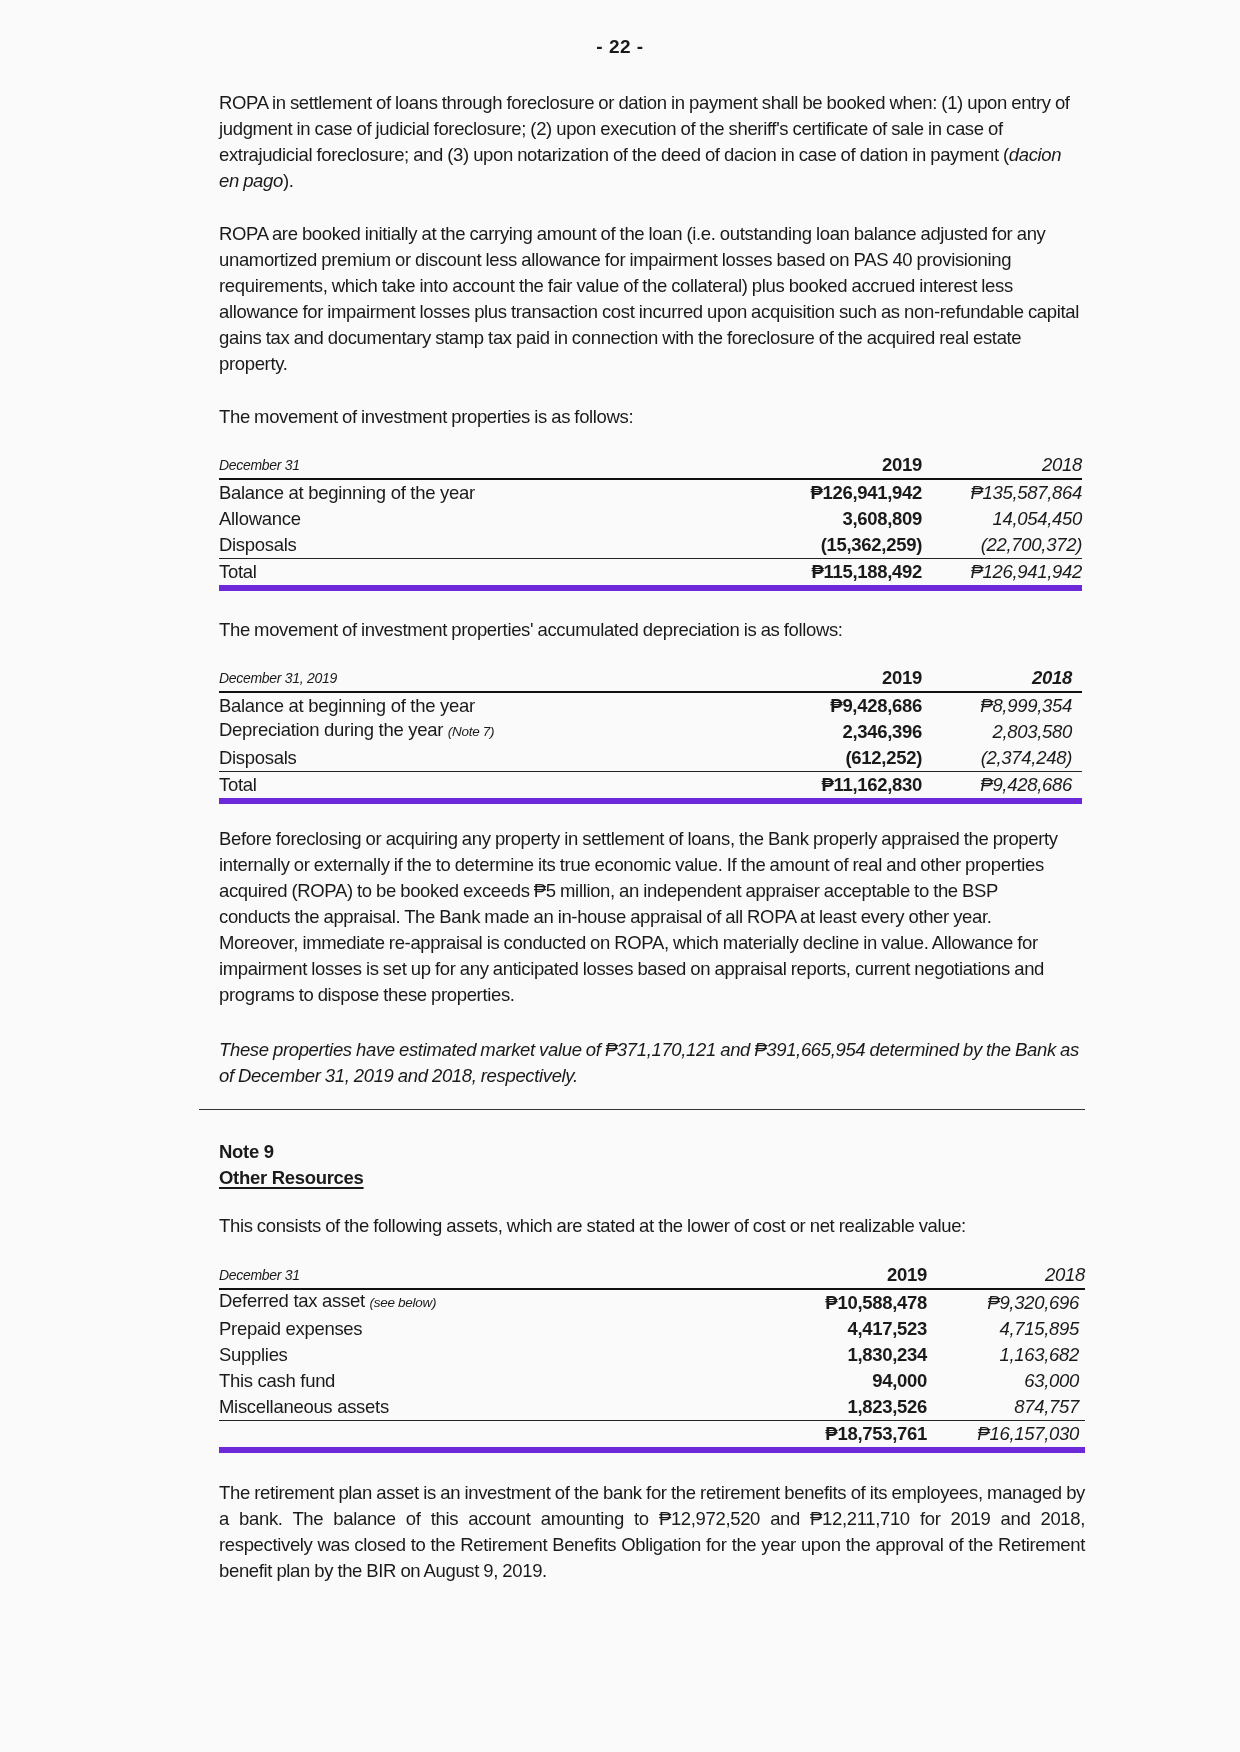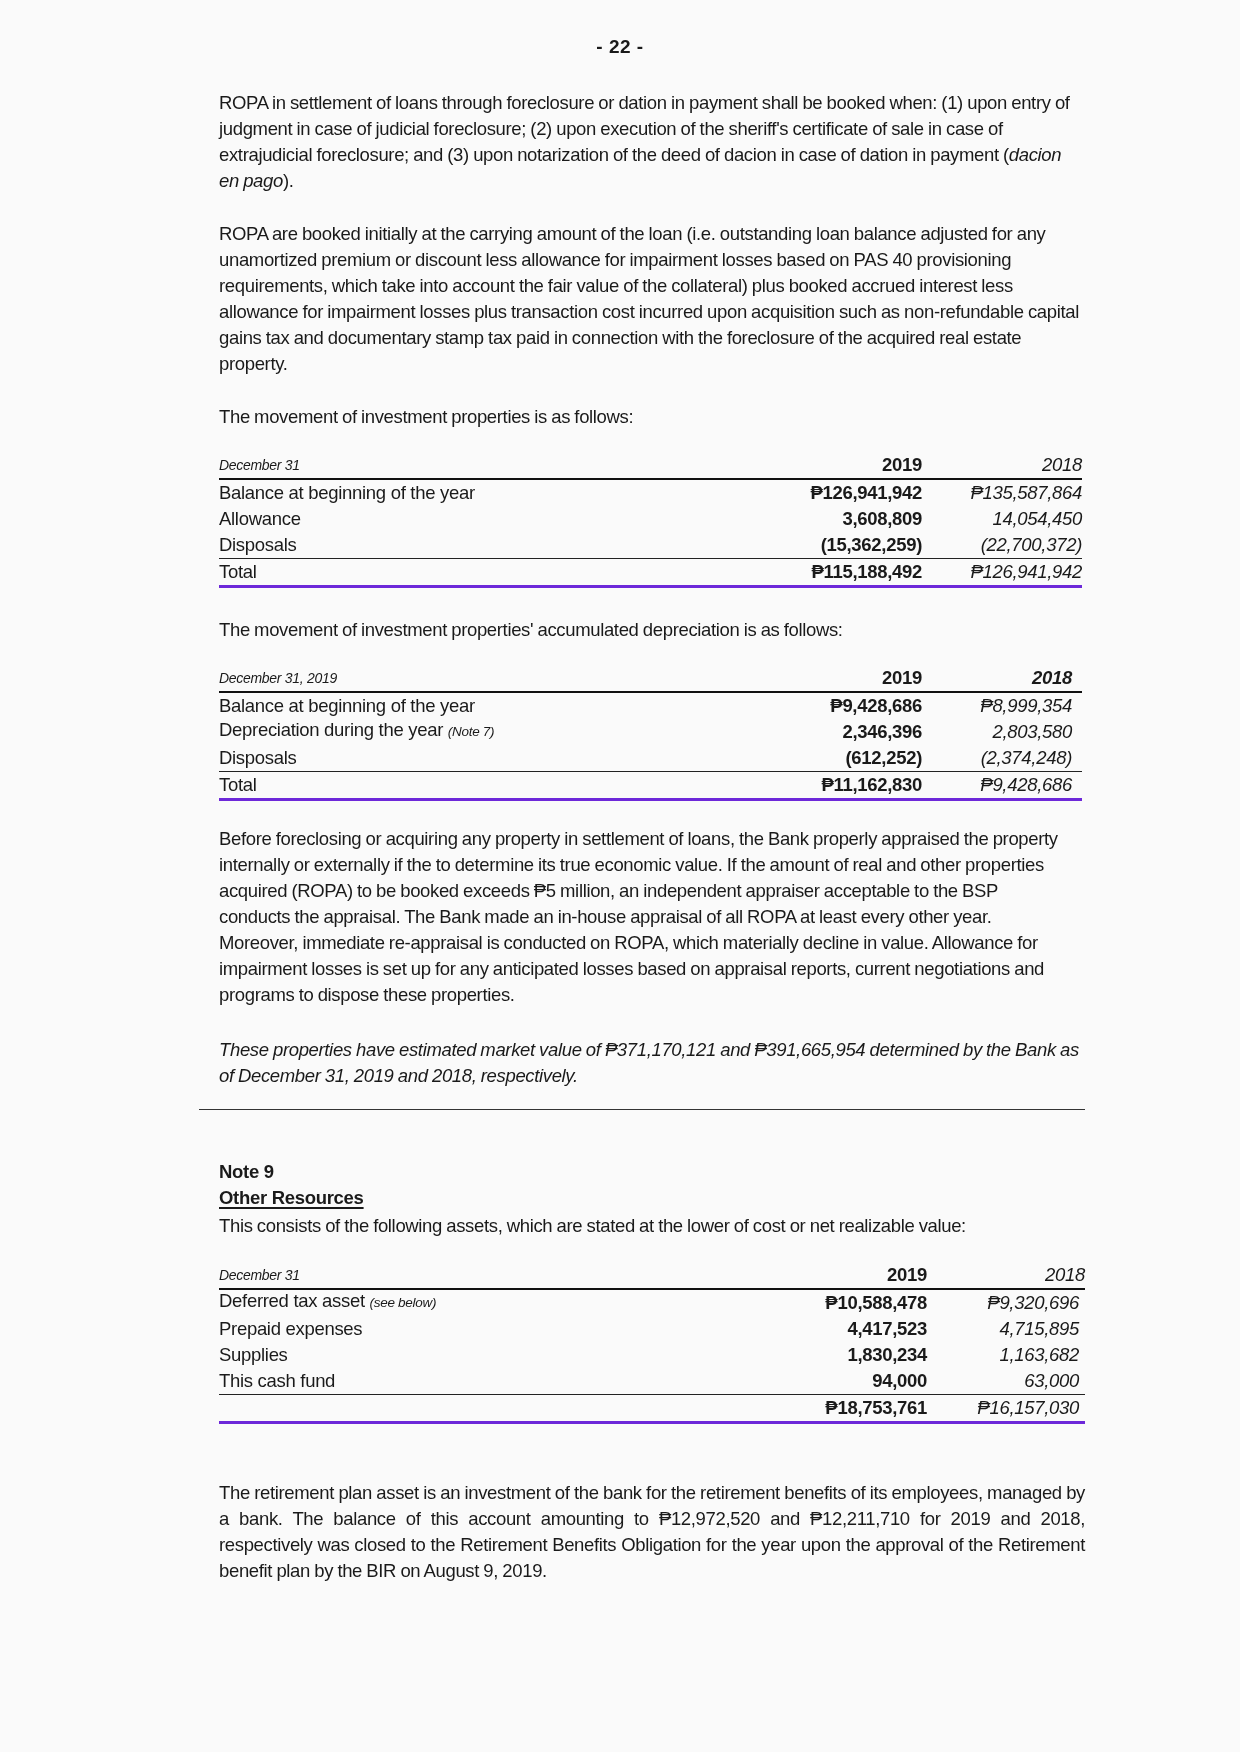--- a/index.html
+++ b/index.html
@@ -80,37 +80,36 @@
       font-style: italic;
       font-size: 13.5px;
     }
     .rule-thick {
       border-top: 2.5px solid #111;
     }
     .rule-thin {
       border-top: 1.5px solid #222;
     }
     .rule-double {
-      border-bottom: 3px solid #6d28d9;
+      border-bottom: 6px solid #6d28d9;
     }
     .divider {
       position: absolute;
       left: 199px;
       width: 886px;
       top: 1109px;
       border-top: 1.5px solid #333;
     }
     .note-heading {
       position: absolute;
       left: 219px;
       font-size: 18.5px;
       font-weight: bold;
       line-height: 26px;
       letter-spacing: -0.3px;
-      margin-top: 20px;
     }
     .note-title {
       text-decoration: underline;
       text-decoration-thickness: 2px;
       text-underline-offset: 3px;
     }
   </style>
 </head>
 <body>
 
@@ -215,20 +214,25 @@
   <div class="trow">
     <span class="tcell-label">Supplies</span>
     <span class="col19 bold" style="right:158px;">1,830,234</span>
     <span class="col18" style="right:6px;">1,163,682</span>
   </div>
   <div class="trow">
     <span class="tcell-label">This cash fund</span>
     <span class="col19 bold" style="right:158px;">94,000</span>
     <span class="col18" style="right:6px;">63,000</span>
   </div>
+  <div class="trow">
+    <span class="tcell-label">Miscellaneous assets</span>
+    <span class="col19 bold" style="right:158px;">1,823,526</span>
+    <span class="col18" style="right:6px;">874,757</span>
+  </div>
   <div class="rule-thin" style="border-top-width:1px;"></div>
   <div class="trow rule-double">
     <span class="tcell-label"></span>
     <span class="col19 bold" style="right:158px;margin-left:29px;">₱18,753,761</span>
     <span class="col18" style="right:6px;">₱16,157,030</span>
   </div>
 </div>
 
 <div class="para justify" style="top:1480px; width:866px;">The retirement plan asset is an investment of the bank for the retirement benefits of its employees, managed by a bank. The balance of this account amounting to ₱12,972,520 and ₱12,211,710 for 2019 and 2018, respectively was closed to the Retirement Benefits Obligation for the year upon the approval of the Retirement benefit plan by the BIR on August 9, 2019.</div>
 

